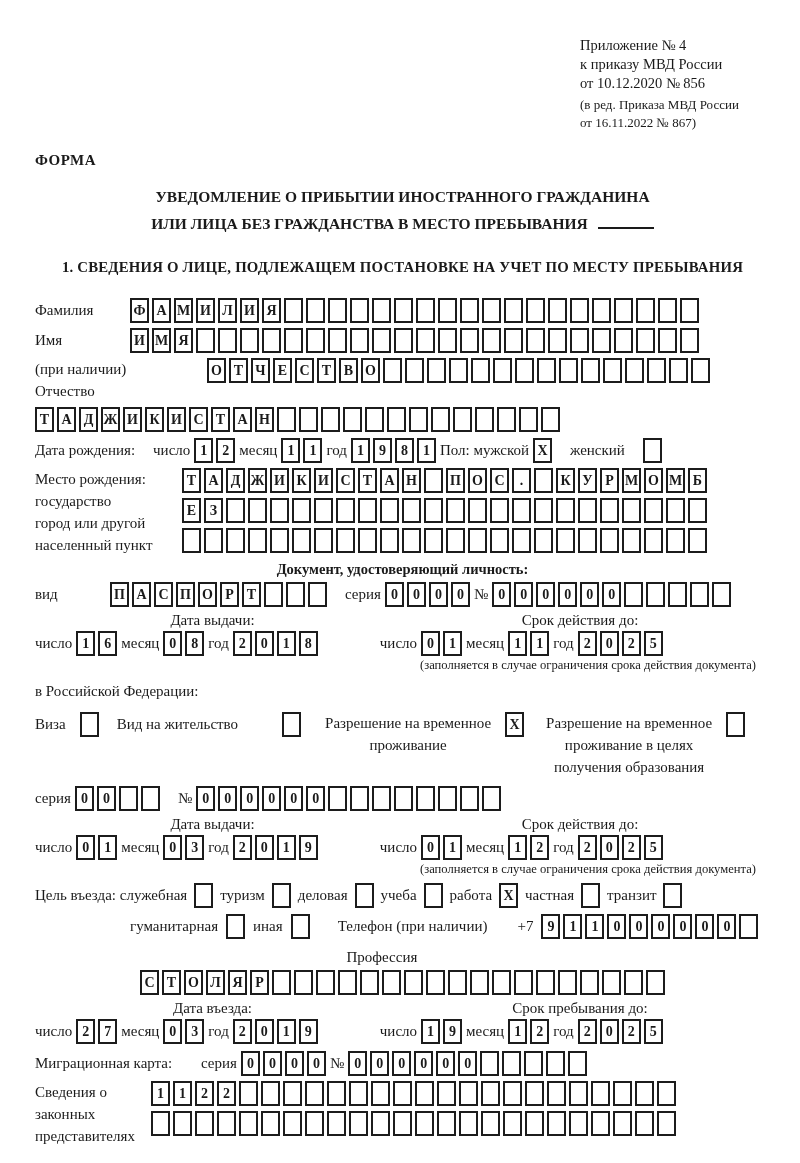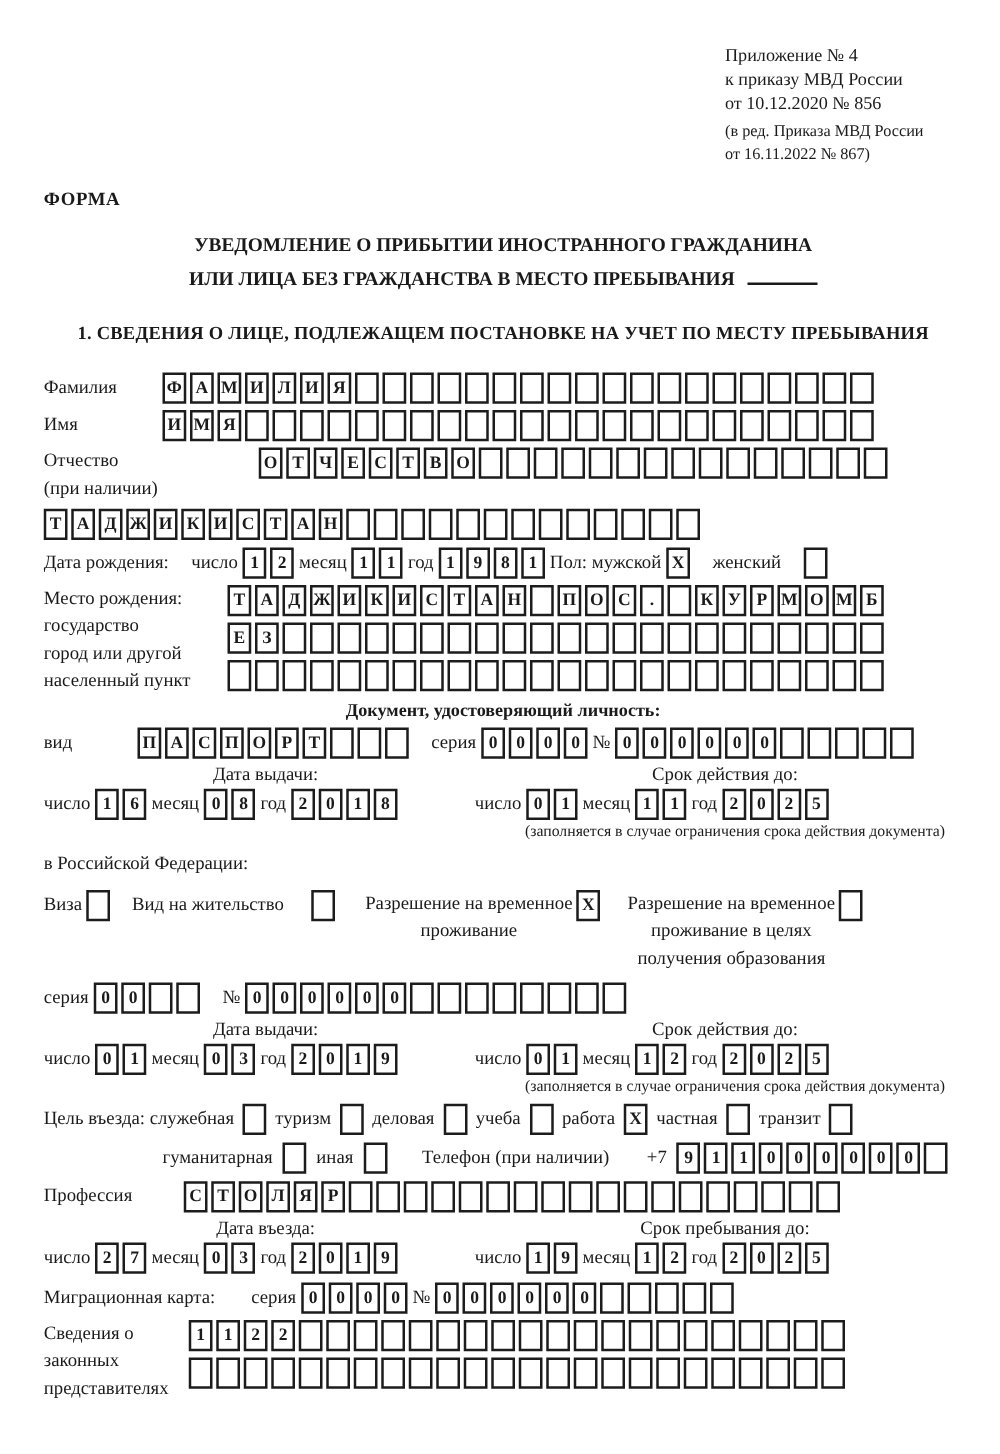--- a/index.html
+++ b/index.html
@@ -33,21 +33,21 @@
 
   
   .date-head { display:flex; font-size:15px; margin-top:2px; }
   .date-head .h1 { width:355px; text-align:center; }
   .date-head .h2 { flex:1; text-align:center; }
   .date-row { display:flex; align-items:center; margin:2px 0 2px 0; }
   .grp { display:flex; align-items:center; gap:4px; }
   .grp .lbl { line-height:25px; }
   .date-note { font-size:12.6px; text-align:right; padding-right:14px; margin-bottom:6px; }
   .cb-lbl { font-size:15px; line-height:25px; }
-  .opt { display:flex; align-items:flex-start; gap:3px; }
+  .opt { display:flex; align-items:flex-start; gap:14px; }
   .opt .txt { text-align:center; font-size:15px; line-height:22px; }
 </style>
 </head>
 <body>
 
 <div class="page">
 
   <div class="appendix">
     <div>Приложение № 4</div>
     <div>к приказу МВД России</div>
@@ -125,22 +125,22 @@
         <span class="cell"></span>
         <span class="cell"></span>
         <span class="cell"></span>
         <span class="cell"></span>
         <span class="cell"></span>
       </div>
   </div>
 
   <div class="row">
     <div class="w172">
+      <div class="lbl2">(при наличии)</div>
       <div class="lbl2">Отчество</div>
-      <div class="lbl2">(при наличии)</div>
     </div>
     <div class="cells">
         <span class="cell">О</span>
         <span class="cell">Т</span>
         <span class="cell">Ч</span>
         <span class="cell">Е</span>
         <span class="cell">С</span>
         <span class="cell">Т</span>
         <span class="cell">В</span>
         <span class="cell">О</span>
@@ -545,21 +545,21 @@
           <span class="cell">0</span>
           <span class="cell">0</span>
           <span class="cell">0</span>
           <span class="cell">0</span>
           <span class="cell">0</span>
           <span class="cell"></span>
         </span>
     </div>
   </div>
 
-  <div class="row c" style="margin-top:6px;">
+  <div class="row c" style="margin-top:6px;flex-direction:column;">
     <div class="lbl w112">Профессия</div>
     <div class="cells">
         <span class="cell">С</span>
         <span class="cell">Т</span>
         <span class="cell">О</span>
         <span class="cell">Л</span>
         <span class="cell">Я</span>
         <span class="cell">Р</span>
         <span class="cell"></span>
         <span class="cell"></span>

